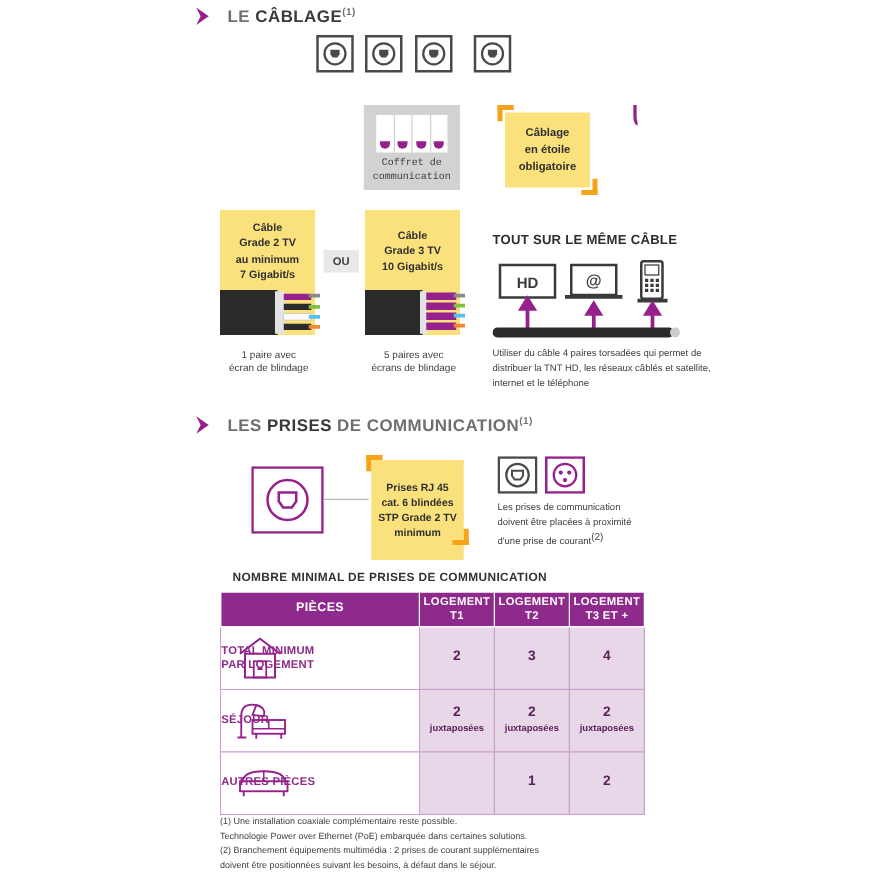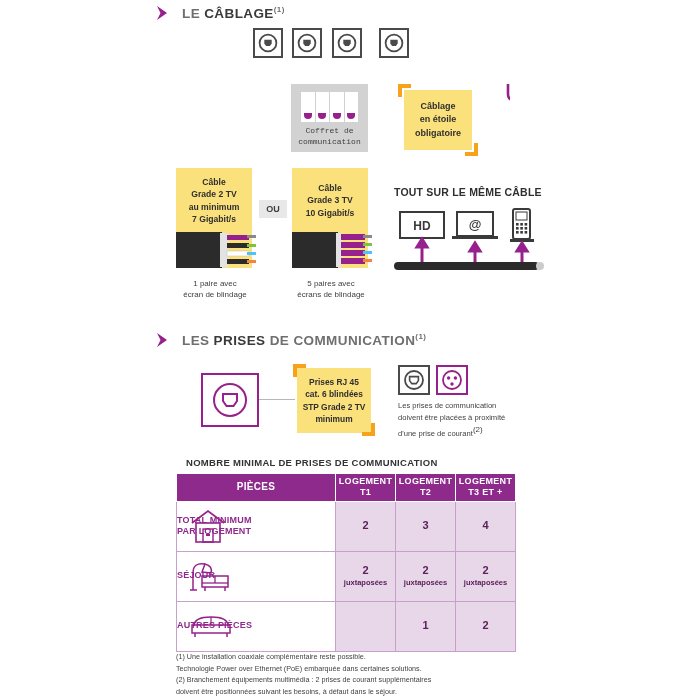--- a/index.html
+++ b/index.html
@@ -259,37 +259,40 @@
       <line x1="81" y1="58" x2="81" y2="44"></line>
         <path d="M81,37 l-5,8 h10 z"></path>
       <line x1="128" y1="58" x2="128" y2="44"></line>
         <path d="M128,37 l-5,8 h10 z"></path>
     </g>
 
     <rect x="0" y="56" width="145" height="8" rx="4" fill="#2b2b2b"></rect>
     <circle cx="146" cy="60" r="4" fill="#cccccc"></circle>
   </svg>
 
+  <div class="small-note" style="left:394px; top:277px; width:188px;">
+    <span>Utiliser du câble 4 paires torsadées qui permet de distribuer la TNT HD, les réseaux câblés et satellite, internet et le téléphone</span>
+  </div>
 
   <div class="section-head" style="left:156px; top:332px;">
     <svg class="chev" viewBox="0 0 14 16">
       <path d="M1 1 L11 8 L1 15 L4.5 8 Z" fill="#96208c"></path>
     </svg>
     <div class="section-title"><span>LES </span><b>PRISES</b><span> DE COMMUNICATION</span><span class="sup">(1)</span></div>
   </div>
 
   <svg style="position:absolute; left:201px; top:373px;" width="58" height="54">
     <rect x="1" y="1" width="56" height="52" fill="#fff" stroke="#96208c" stroke-width="2"></rect>
     <circle cx="29" cy="27" r="16" fill="none" stroke="#96208c" stroke-width="2"></circle>
     <path d="M22,21 h14 v7 l-3.5,5 h-7 l-3.5,-5 z" fill="none" stroke="#96208c" stroke-width="2"></path>
   </svg>
   <div style="position:absolute; left:259px; top:399px; width:36px; height:1px; background:#b7b7b7;"></div>
 
   <div class="corner-box" style="left:293px; top:364px; width:82px; height:72px;">
-    <div class="yellow" style="left:4px; top:4px; width:74px; height:65px; font-size:8.4px; display:flex; flex-direction:column; justify-content:center;">
+    <div class="yellow" style="left:4px; top:4px; width:74px; height:80px; font-size:8.4px; display:flex; flex-direction:column; justify-content:center;">
       <span>Prises RJ 45</span>
       <span>cat. 6 blindées</span>
       <span>STP Grade 2 TV</span>
       <span>minimum</span>
     </div>
     <div class="cb-tl"></div>
     <div class="cb-br"></div>
   </div>
 
   <svg style="position:absolute; left:398px; top:365px;" width="32" height="30">

